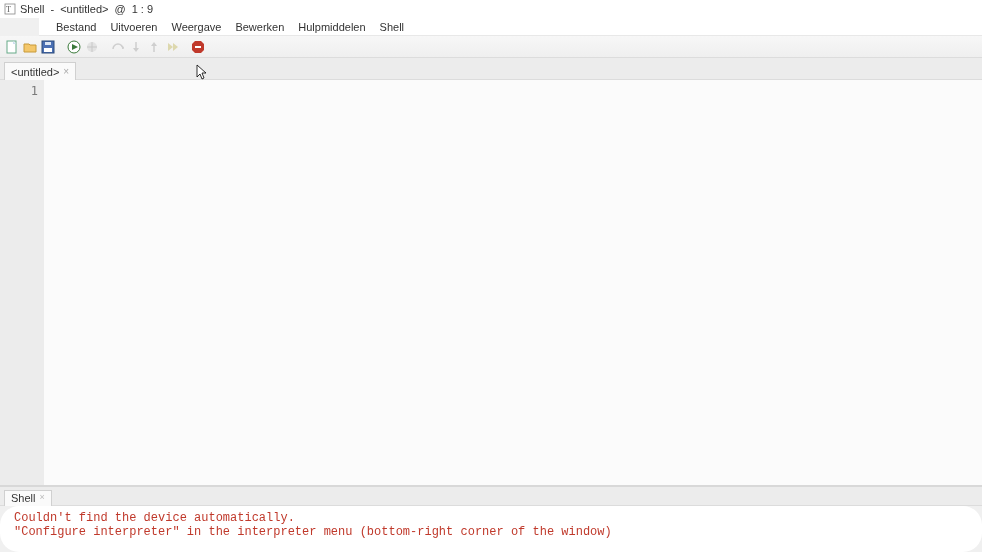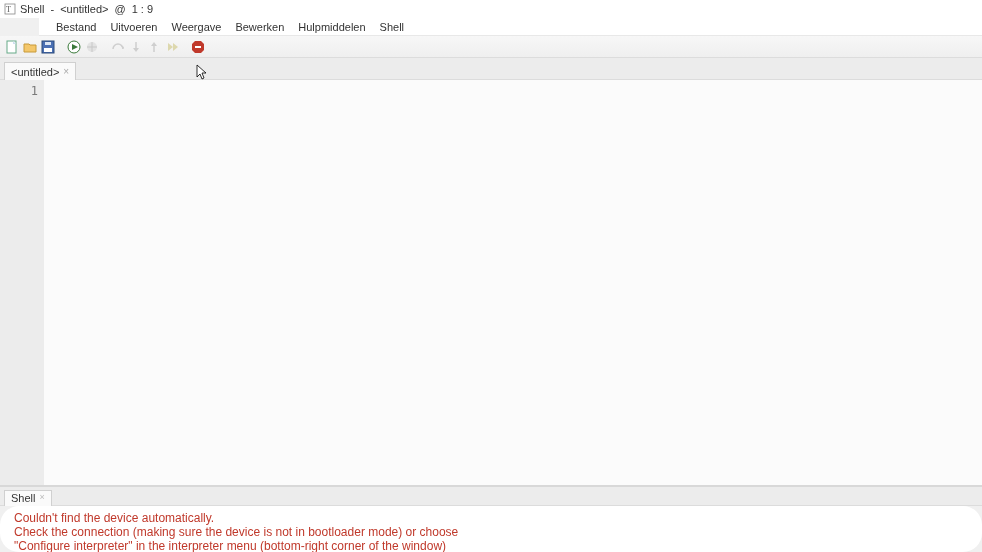--- a/index.html
+++ b/index.html
@@ -137,21 +137,21 @@
     border-bottom: none;
     padding: 1px 6px;
     font-size: 11px;
     height: 16px;
     display: flex; align-items: flex-start; gap: 4px;
     position: relative; top: 1px;
   }
   .shell-body {
     height: 46px;
     background: #ffffff;
-    font-family: Liberation Sans, sans-serif;
+    font-family: Liberation Mono, monospace;
     font-size: 12px;
     padding: 6px 14px 0 14px;
     overflow: hidden;
     color: #c0392b;
     line-height: 1.15;
     border-radius: 19px;
   }
   .shell-body div { white-space: pre; }
 </style>
 </head>
@@ -267,15 +267,14 @@
 
 <div class="shell-tabbar">
   <div class="shell-tab">
     <span>Shell</span>
     <span class="close" style="color:#bbb;font-size:9px;">×</span>
   </div>
 </div>
 
 <div class="shell-body">
   <div>Couldn't find the device automatically. </div>
-  <div>Check the connection (making sure the device is not in bootloader mode) or choose</div>
   <div>"Configure interpreter" in the interpreter menu (bottom-right corner of the window)</div>
 </div>
 
 </body></html>

